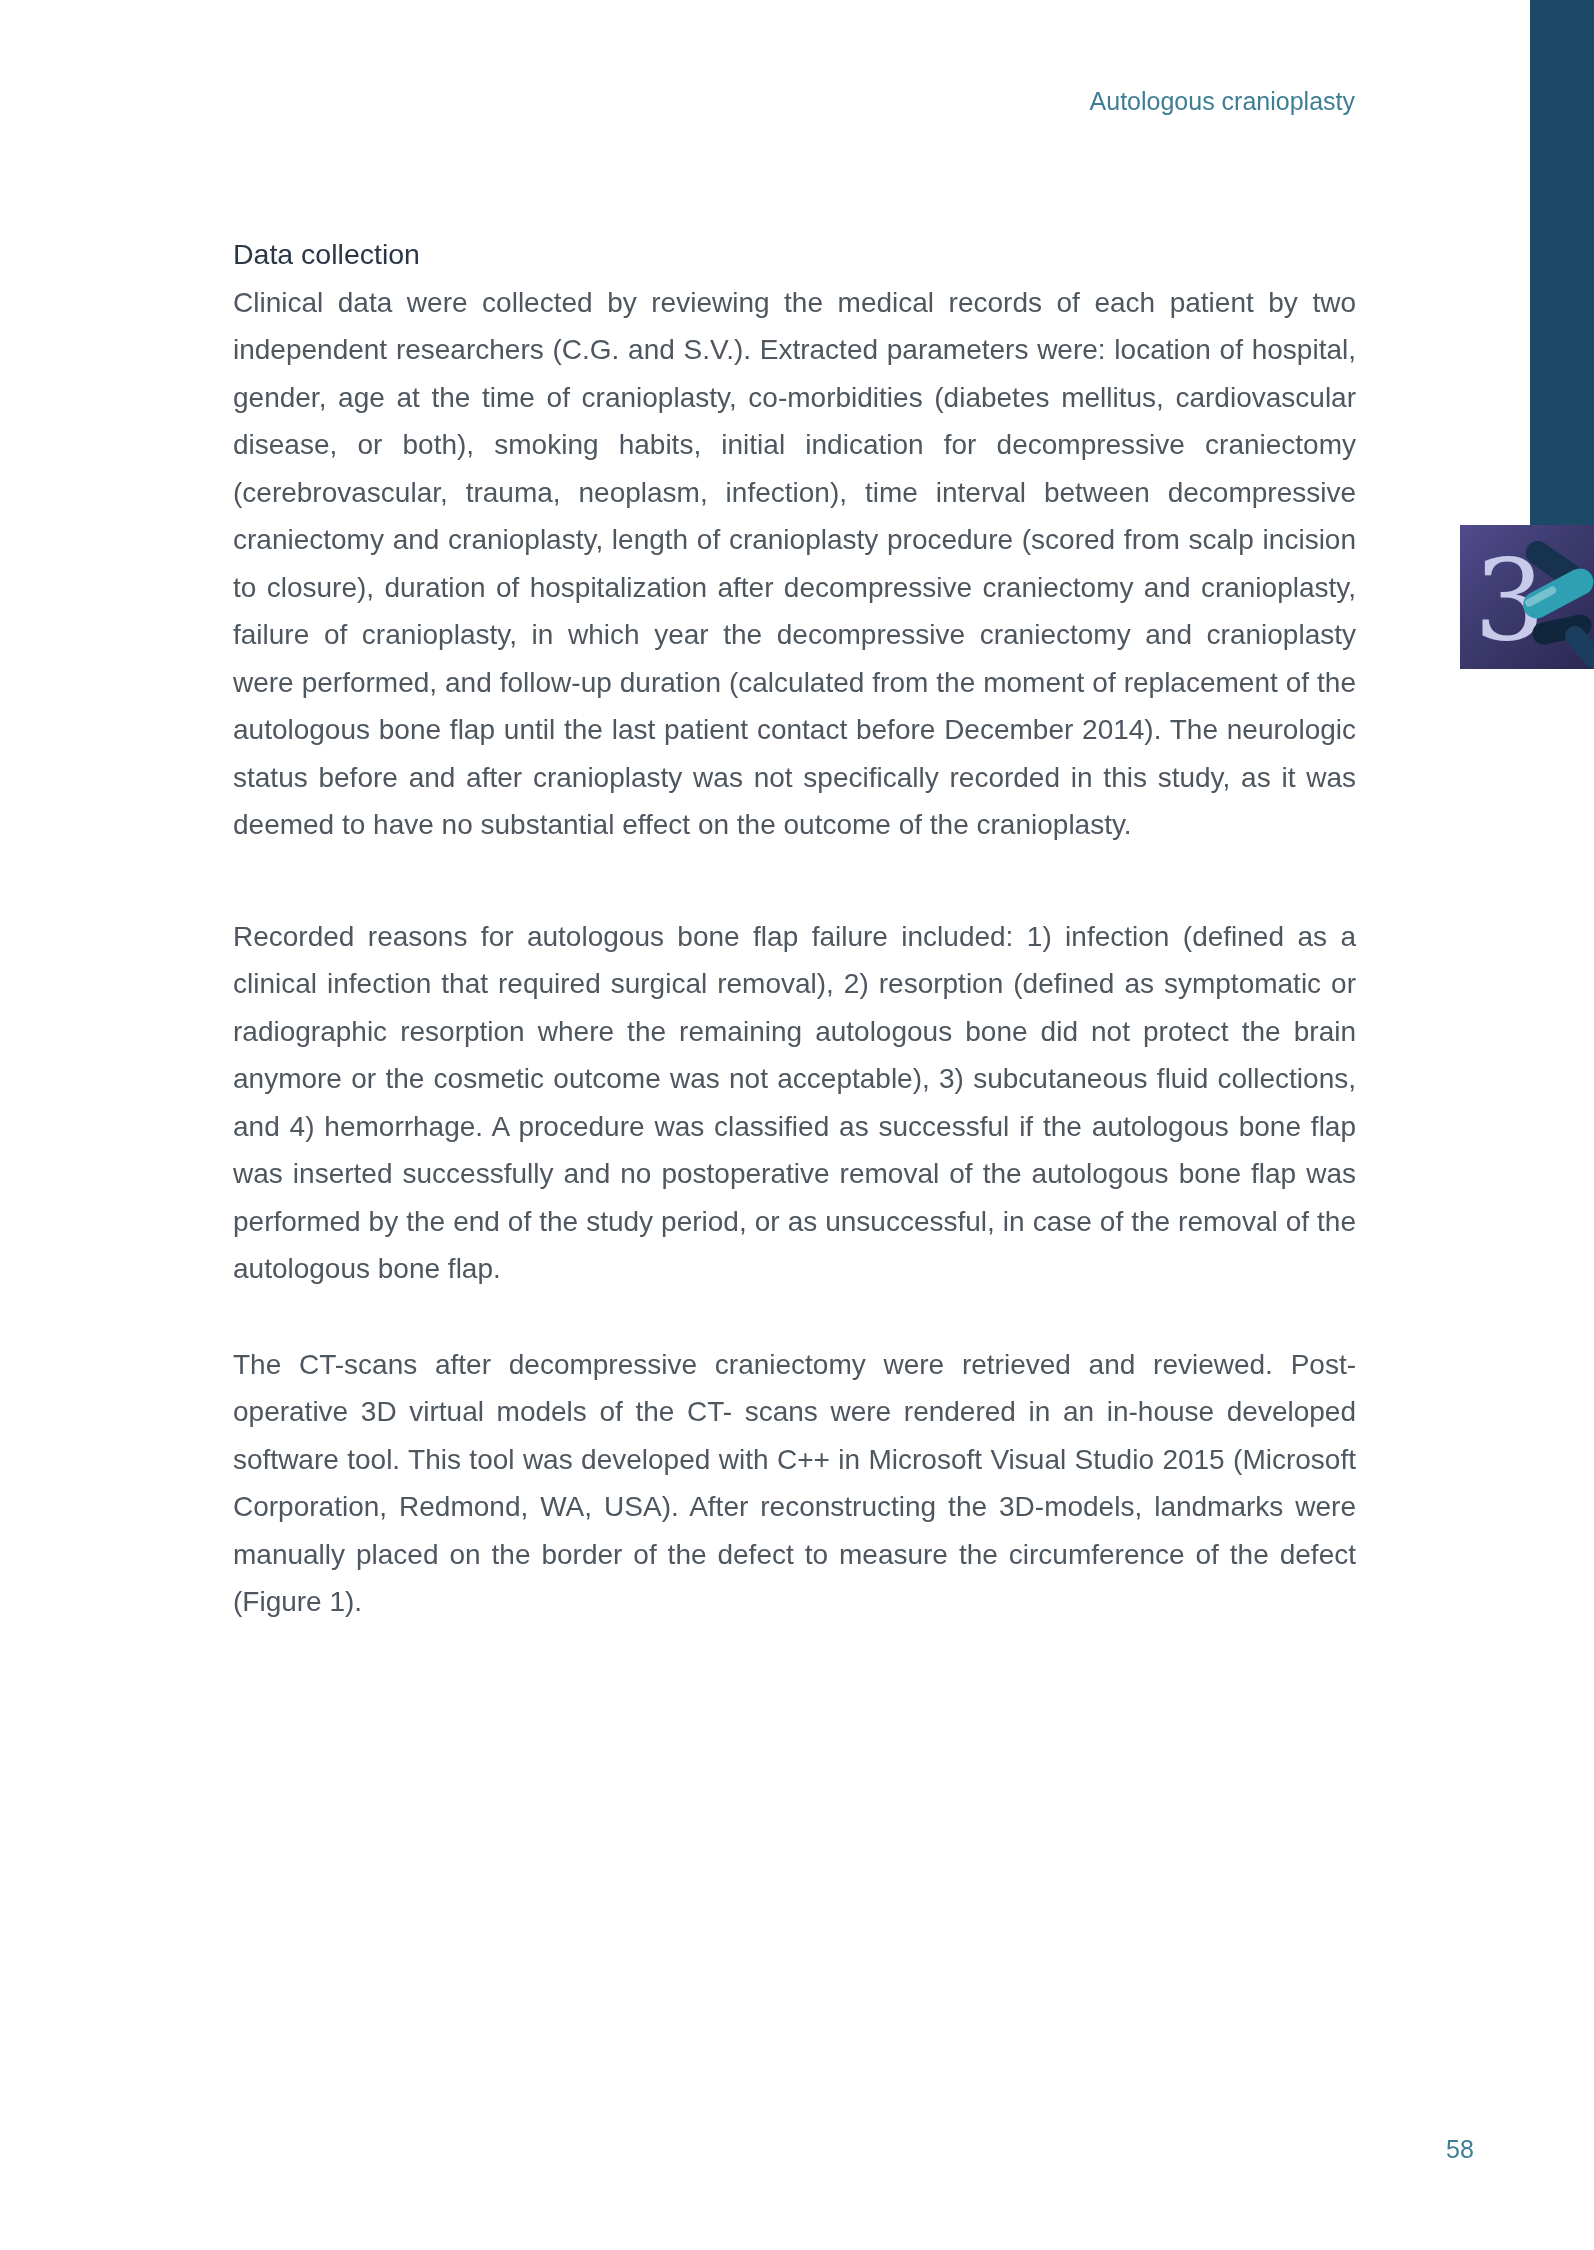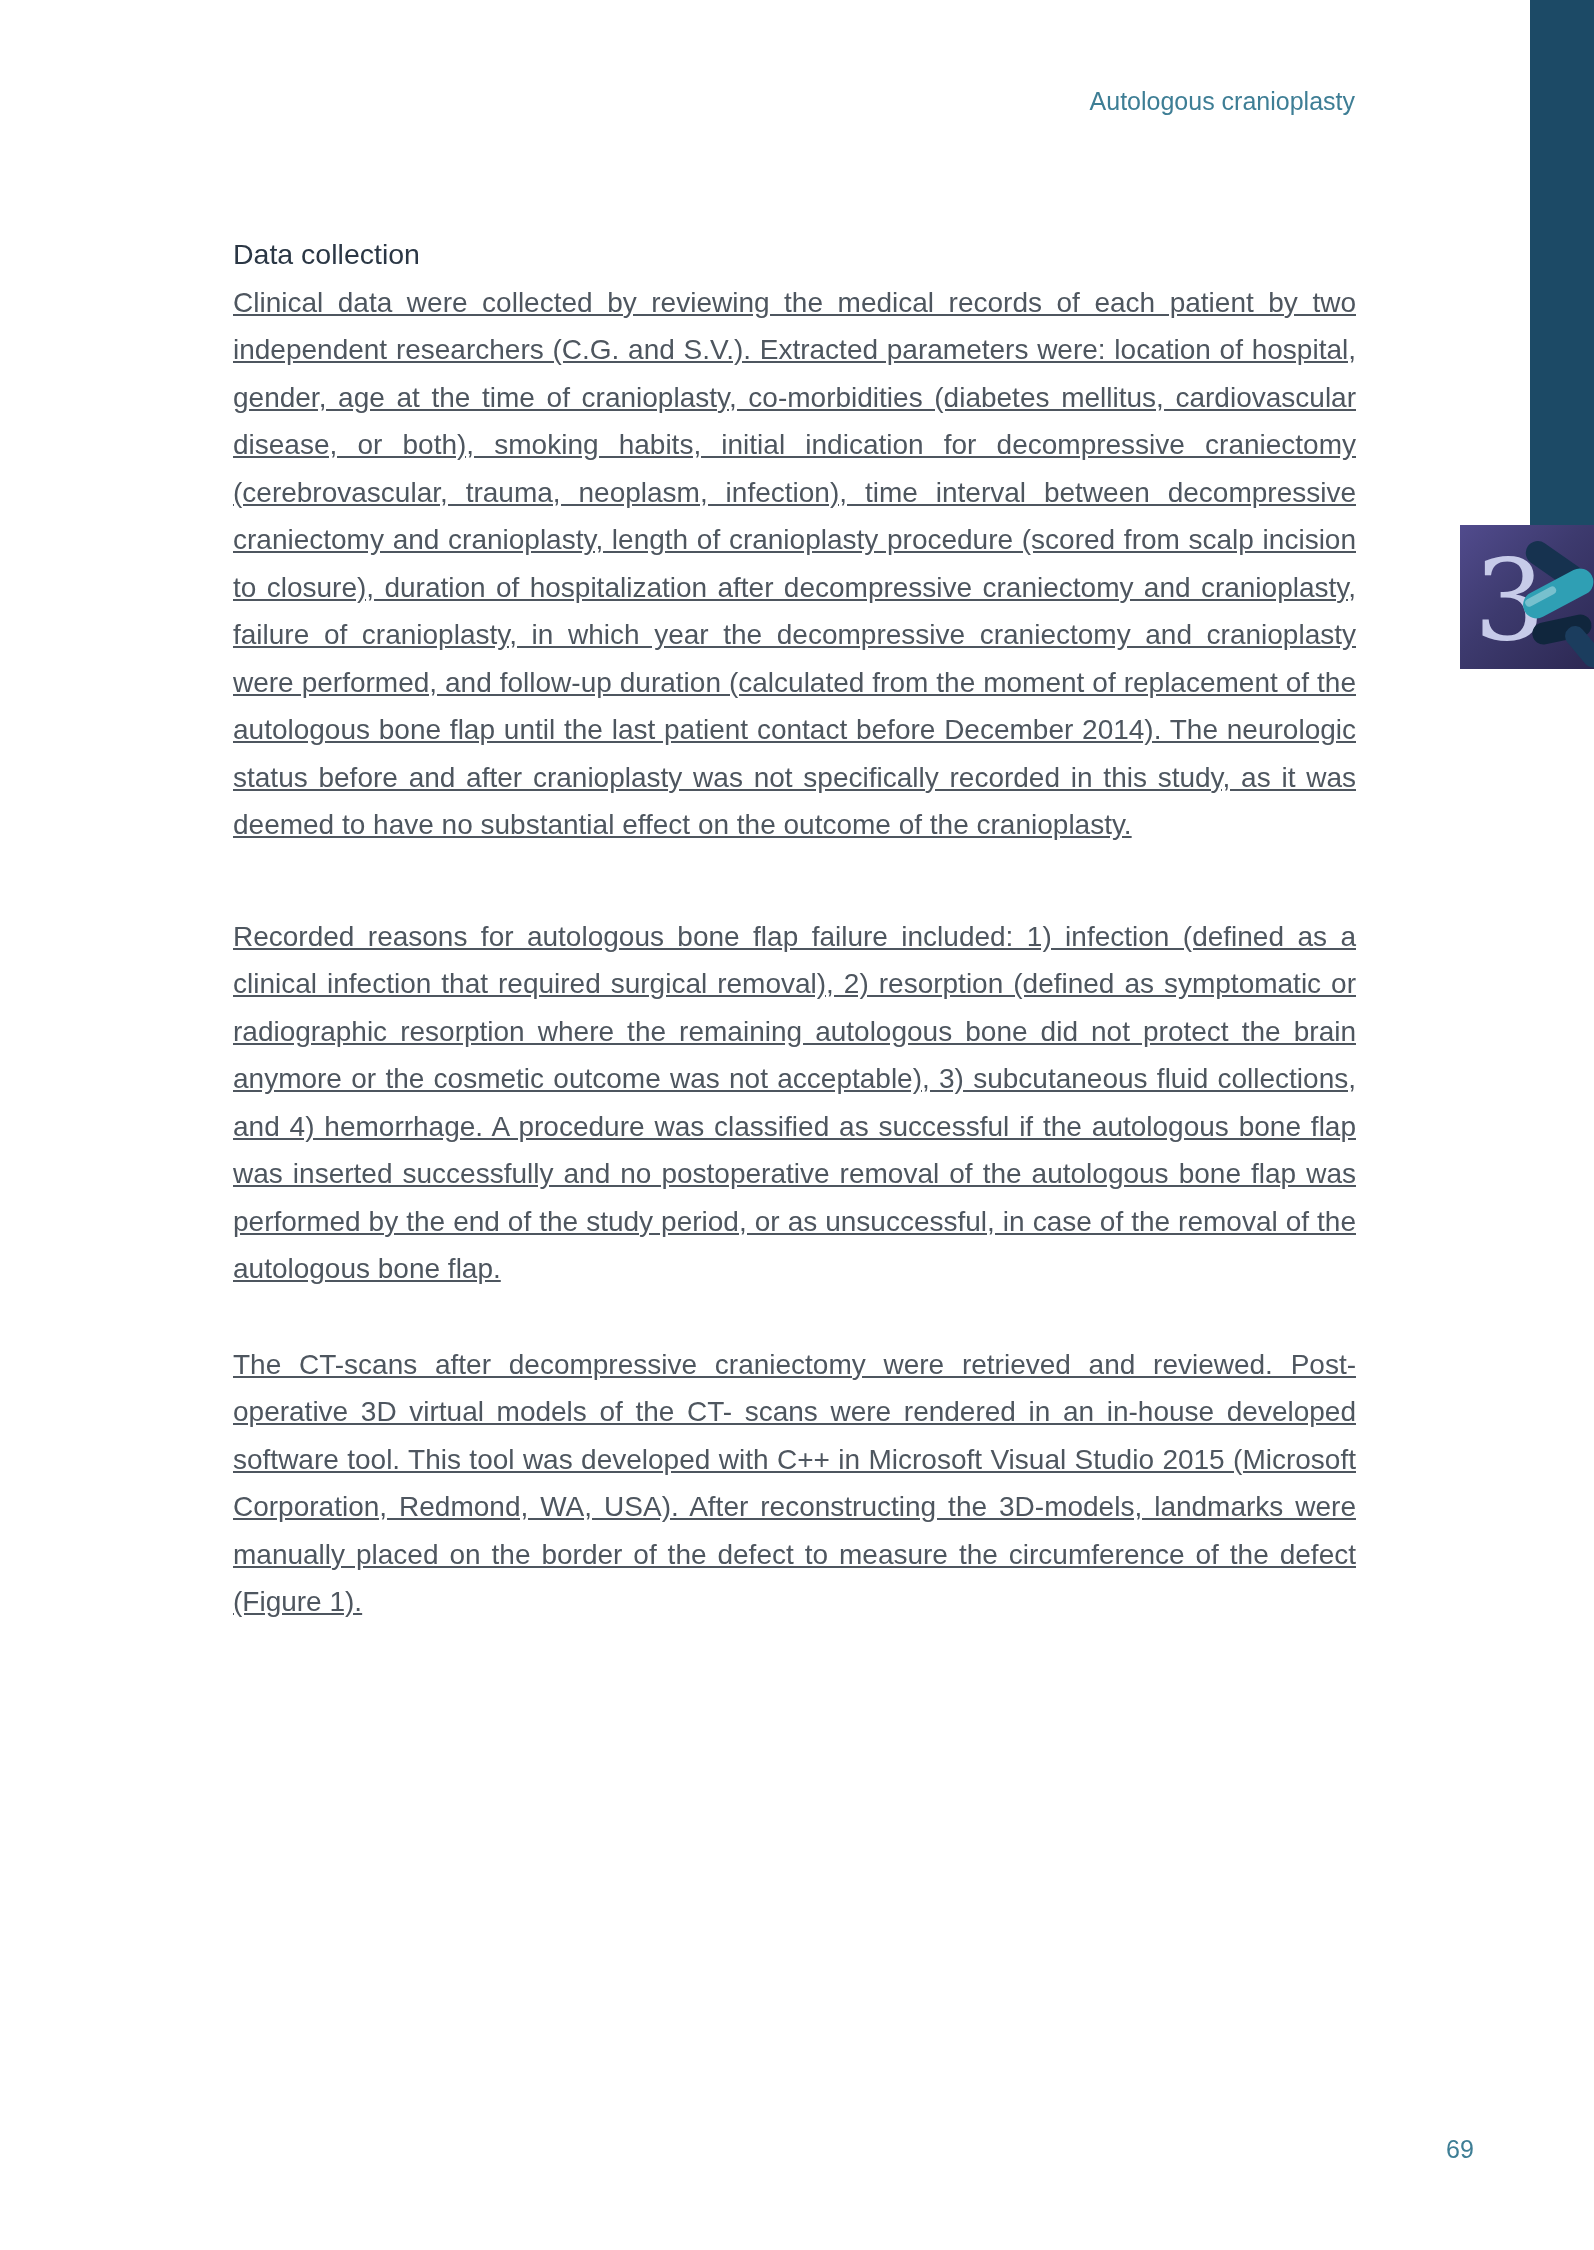--- a/index.html
+++ b/index.html
@@ -76,21 +76,21 @@
     text-align: justify;
   }
   .section-heading {
     font-family: "Liberation Sans", sans-serif;
     font-size: 28.5px;
     font-weight: 400;
     color: #2b3745;
     text-align: left;
     line-height: 47.5px;
   }
-  .content p { margin: 0; text-decoration: underline; }
+  .content p { margin: 0; }
   .content p + p { margin-top: 64px; }
   .section + .section { margin-top: 48px; }
 
   
   .page-number {
     position: absolute;
     top: 2134px;
     left: 1446px;
     color: #3e7e95;
     font-size: 25px;
@@ -132,15 +132,15 @@
       <p>Clinical data were collected by reviewing the medical records of each patient by two independent researchers (C.G. and S.V.). Extracted parameters were: location of hospital, gender, age at the time of cranioplasty, co-morbidities (diabetes mellitus, cardiovascular disease, or both), smoking habits, initial indication for decompressive craniectomy (cerebrovascular, trauma, neoplasm, infection), time interval between decompressive craniectomy and cranioplasty, length of cranioplasty procedure (scored from scalp incision to closure), duration of hospitalization after decompressive craniectomy and cranioplasty, failure of cranioplasty, in which year the decompressive craniectomy and cranioplasty were performed, and follow-up duration (calculated from the moment of replacement of the autologous bone flap until the last patient contact before December 2014). The neurologic status before and after cranioplasty was not specifically recorded in this study, as it was deemed to have no substantial effect on the outcome of the cranioplasty.</p>
       <p>Recorded reasons for autologous bone flap failure included: 1) infection (defined as a clinical infection that required surgical removal), 2) resorption (defined as symptomatic or radiographic resorption where the remaining autologous bone did not protect the brain anymore or the cosmetic outcome was not acceptable), 3) subcutaneous fluid collections, and 4) hemorrhage. A procedure was classified as successful if the autologous bone flap was inserted successfully and no postoperative removal of the autologous bone flap was performed by the end of the study period, or as unsuccessful, in case of the removal of the autologous bone flap.</p>
     </div>
 
     <div class="section">
       <p>The CT-scans after decompressive craniectomy were retrieved and reviewed.  Post-operative 3D virtual models of the CT- scans were rendered in an in-house developed software tool. This tool was developed with C++ in Microsoft Visual Studio 2015 (Microsoft Corporation, Redmond, WA, USA). After reconstructing the 3D-models, landmarks were manually placed on the border of the defect to measure the circumference of the defect (Figure 1).</p>
     </div>
 
   </div>
 
-  <div class="page-number">69</div>
+  <div class="page-number">58</div>
 
 </div>
 
 </body></html>

